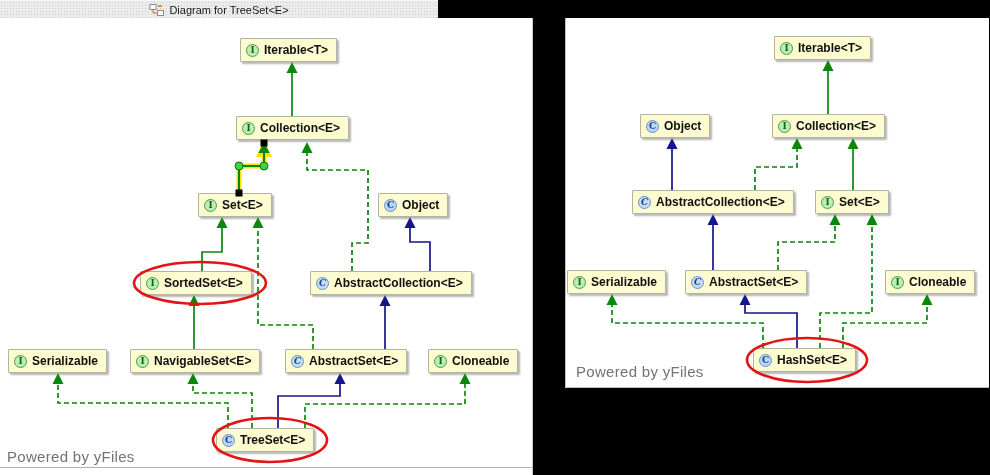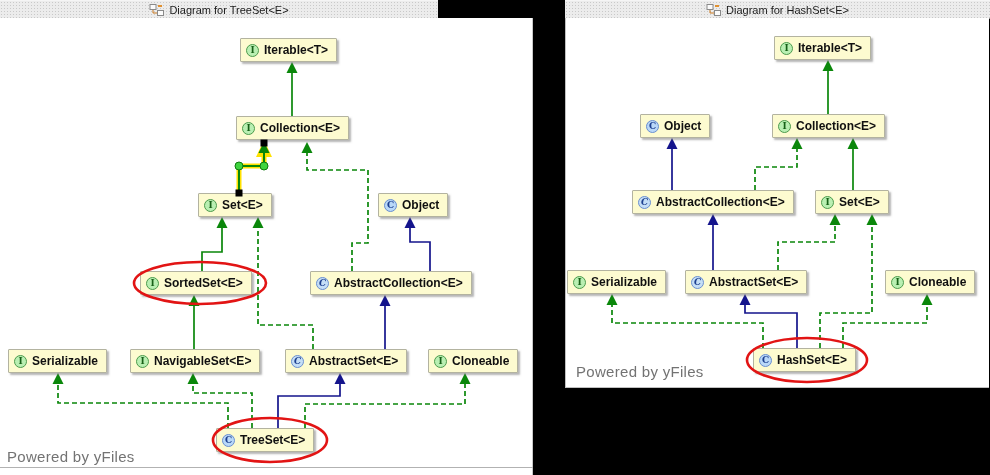--- a/index.html
+++ b/index.html
@@ -61,29 +61,20 @@
       <path d="M4,7 V10 H8" stroke="#c87820" fill="none"></path>
       <rect x="9" y="2" width="4" height="2" fill="#e09030"></rect>
     </svg>
     <span>Diagram for TreeSet&lt;E&gt;</span>
   </div>
   <div class="canvas" id="left-canvas"></div>
   <div class="bottom-rule"></div>
 </div>
 
 <div class="panel" id="right-panel">
-  <div class="titlebar">
-    <svg width="15" height="14">
-      <rect x="1" y="1.5" width="6" height="5" fill="#fbfbfb" stroke="#8a8a8a"></rect>
-      <rect x="8.5" y="7.5" width="6" height="5" fill="#fbfbfb" stroke="#8a8a8a"></rect>
-      <path d="M4,7 V10 H8" stroke="#c87820" fill="none"></path>
-      <rect x="9" y="2" width="4" height="2" fill="#e09030"></rect>
-    </svg>
-    <span>Diagram for HashSet&lt;E&gt;</span>
-  </div>
   <div class="canvas" id="right-canvas"></div>
 </div>
 
 <div class="watermark" id="left-watermark">Powered by yFiles</div>
 <div class="watermark" id="right-watermark">Powered by yFiles</div>
 
 <svg class="overlay" id="edges-layer">
 
   <g>
     <path class="edge g-solid" d="M292,116 V73"></path>

